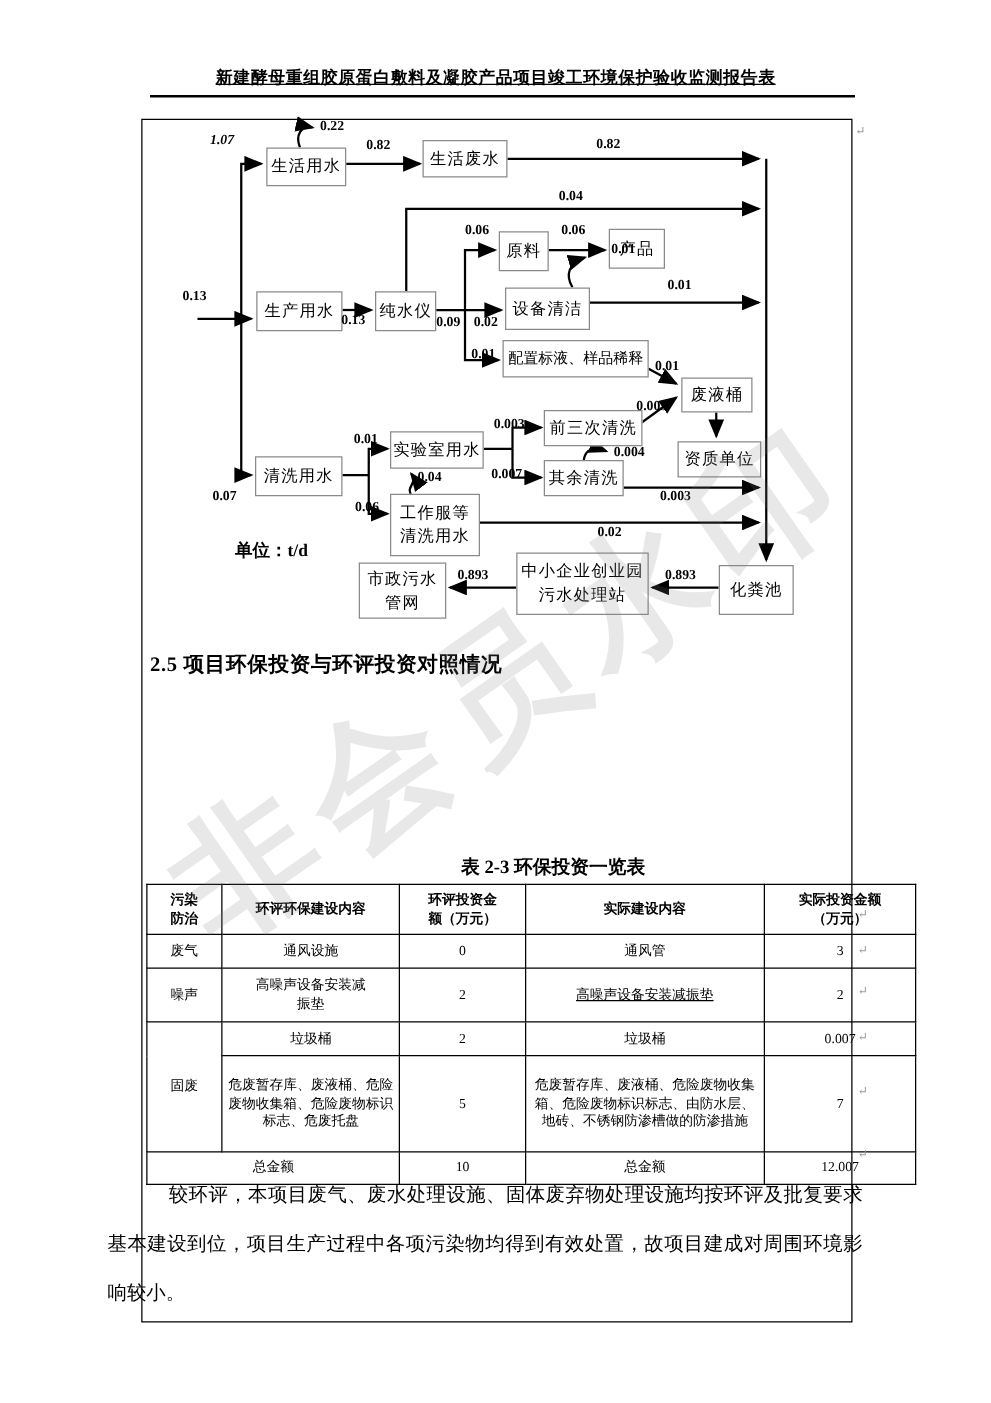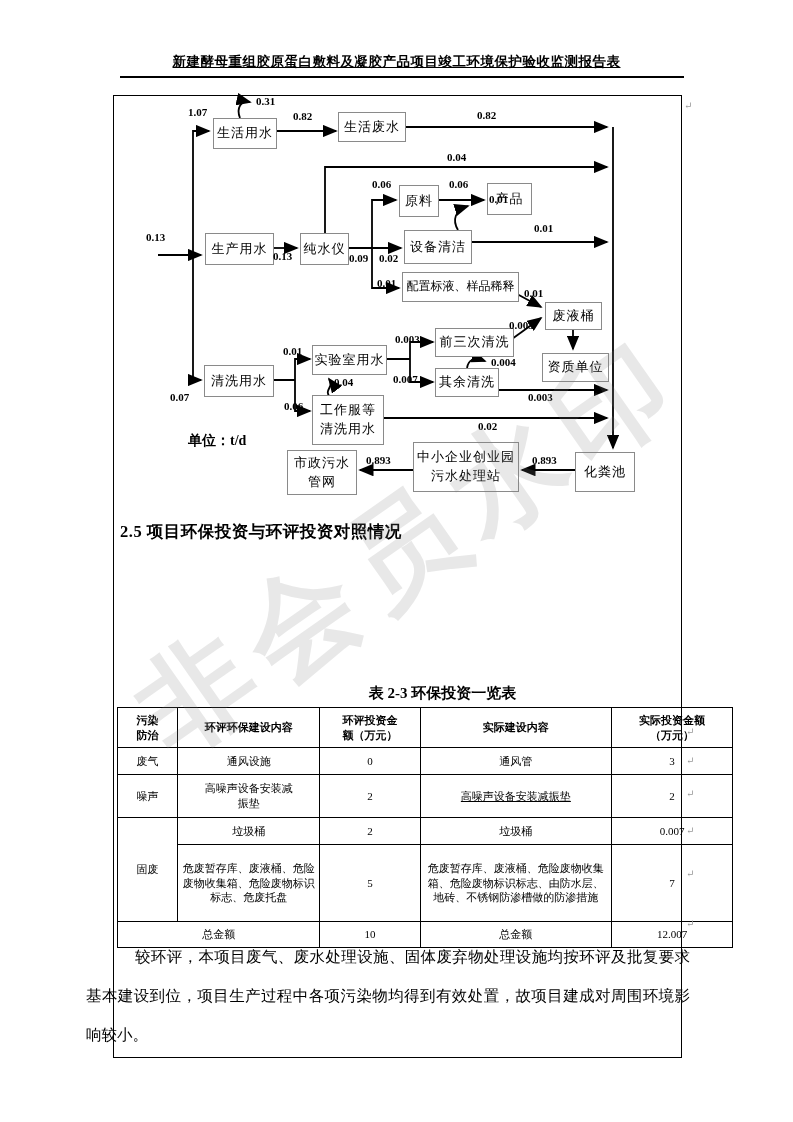--- a/index.html
+++ b/index.html
@@ -110,22 +110,22 @@
   <div class="node" style="left:545px;top:302px;width:55px;height:26px;">废液桶</div>
   <div class="node" style="left:542px;top:353px;width:65px;height:27px;">资质单位</div>
   <div class="node" style="left:312px;top:395px;width:70px;height:48px;">工作服等
 清洗用水</div>
   <div class="node" style="left:575px;top:452px;width:58px;height:38px;">化粪池</div>
   <div class="node" style="left:413px;top:442px;width:104px;height:48px;">中小企业创业园
 污水处理站</div>
   <div class="node" style="left:287px;top:450px;width:68px;height:43px;">市政污水
 管网</div>
 
-  <span class="fl" style="left:188px;top:106px;">1.07</span>
-  <span class="fl" style="left:256px;top:95px;">0.31</span>
+  <span class="fl" style="left:168px;top:106px;font-style:italic;">1.07</span>
+  <span class="fl" style="left:256px;top:95px;">0.22</span>
   <span class="fl" style="left:293px;top:110px;">0.82</span>
   <span class="fl" style="left:477px;top:109px;">0.82</span>
   <span class="fl" style="left:447px;top:151px;">0.04</span>
   <span class="fl" style="left:372px;top:178px;">0.06</span>
   <span class="fl" style="left:449px;top:178px;">0.06</span>
   <span class="fl" style="left:489px;top:193px;">0.01</span>
   <span class="fl" style="left:534px;top:222px;">0.01</span>
   <span class="fl" style="left:146px;top:231px;">0.13</span>
   <span class="fl" style="left:273px;top:250px;">0.13</span>
   <span class="fl" style="left:349px;top:252px;">0.09</span>

